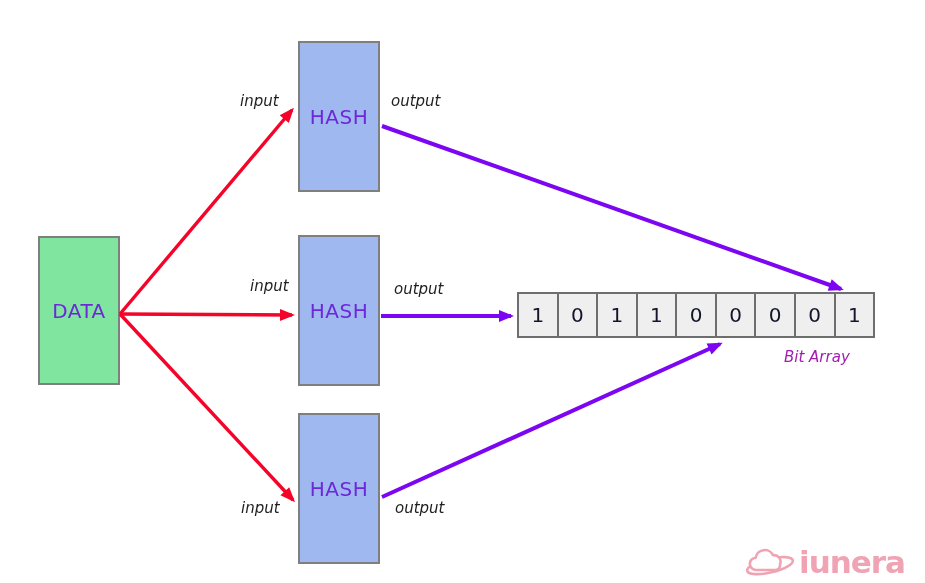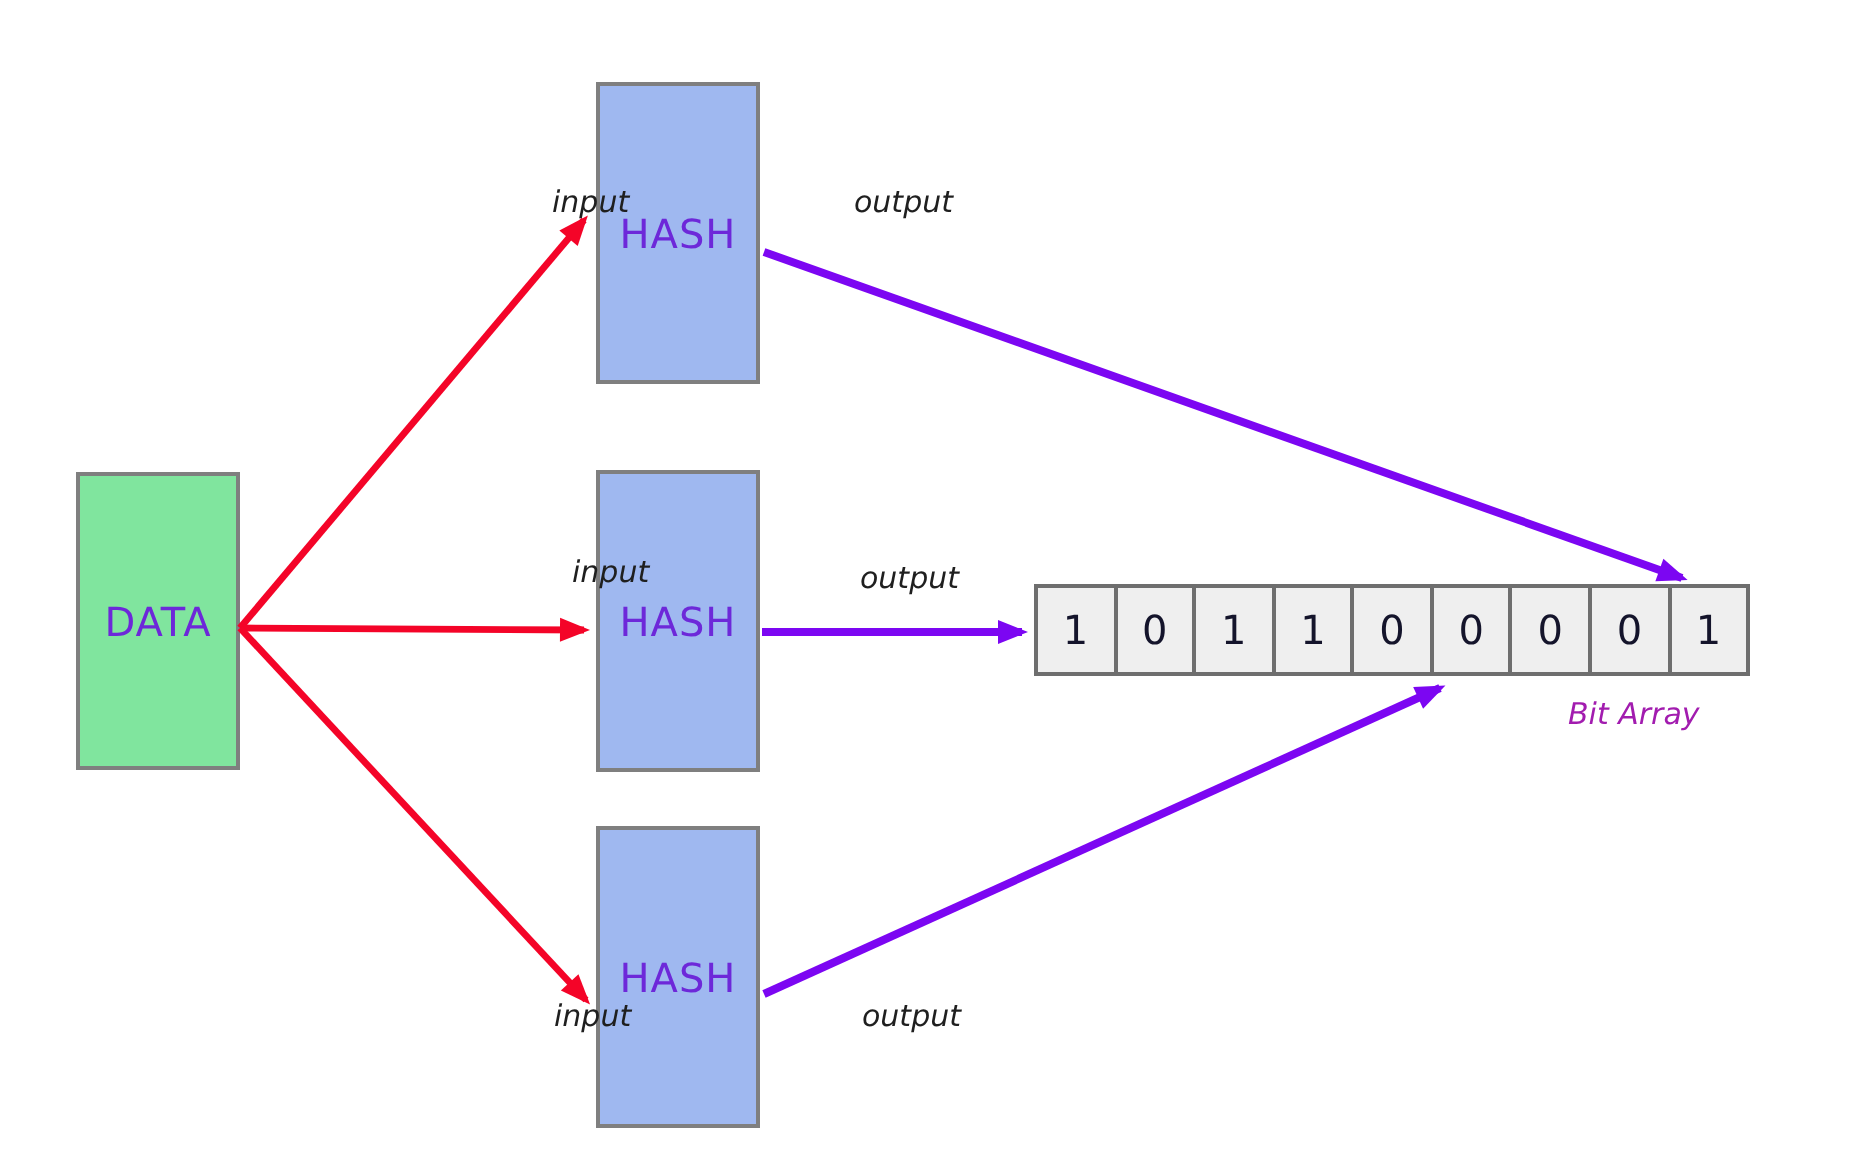--- a/index.html
+++ b/index.html
@@ -11,21 +11,21 @@
     position:absolute;box-sizing:border-box;border:2px solid #7f7f7f;
     display:flex;align-items:center;justify-content:center;
     font-size:20px;color:#6d28d9;letter-spacing:0.5px;
   }
   .data-box{left:38px;top:236px;width:82px;height:149px;background:#80e59e;}
   .hash-box{width:82px;height:151px;background:#9fb8f0;left:298px;}
   .hash-box.h1{top:41px;}
   .hash-box.h2{top:235px;}
   .hash-box.h3{top:413px;}
   .io-label{
-    position:absolute;font-style:italic;font-size:15px;color:#1f1f1f;white-space:nowrap;margin-left:36px;
+    position:absolute;font-style:italic;font-size:15px;color:#1f1f1f;white-space:nowrap;
   }
   .bit-array{
     position:absolute;left:517px;top:292px;width:358px;height:46px;box-sizing:border-box;
     border:2px solid #6e6e6e;background:#efefef;display:flex;
   }
   .bit-cell{
     flex:1;display:flex;align-items:center;justify-content:center;
     border-right:2px solid #6e6e6e;font-size:20px;color:#14142b;background:#efefef;
   }
   .bit-cell:last-child{border-right:none;}
@@ -90,14 +90,21 @@
       </marker>
     </defs>
     <line x1="120" y1="314" x2="292" y2="110" stroke-width="3.4" marker-end="url(#head-red)" stroke="#f40428"></line>
     <line x1="120" y1="314" x2="292" y2="315" stroke-width="3.4" marker-end="url(#head-red)" stroke="#f40428"></line>
     <line x1="120" y1="314" x2="293" y2="500" stroke-width="3.4" marker-end="url(#head-red)" stroke="#f40428"></line>
     <line x1="382" y1="126" x2="841" y2="289" stroke-width="4" marker-end="url(#head-purple)" stroke="#7c06f2"></line>
     <line x1="381" y1="316" x2="511" y2="316" stroke-width="4" marker-end="url(#head-purple)" stroke="#7c06f2"></line>
     <line x1="382" y1="497" x2="720" y2="344" stroke-width="4" marker-end="url(#head-purple)" stroke="#7c06f2"></line>
   </svg>
 
+  <div class="logo">
+    <svg width="52" height="38" viewBox="0 0 60 42">
+      <ellipse cx="30" cy="24" rx="27" ry="8" transform="rotate(-13 30 24)" fill="none" stroke-width="3" stroke-linecap="round" stroke="#efa3b3"></ellipse>
+      <path d="M14 29 a7 7 0 0 1 -0.5 -14 a10.5 10 0 0 1 20 -3 a7.5 7.5 0 0 1 8 10.5 a5.5 5.5 0 0 1 -4.5 6.5 Z" fill="#ffffff" stroke-width="3" stroke-linejoin="round" stroke="#efa3b3"></path>
+    </svg>
+    <span class="logo-text">iunera</span>
+  </div>
 
 </div>
 
 </body></html>

